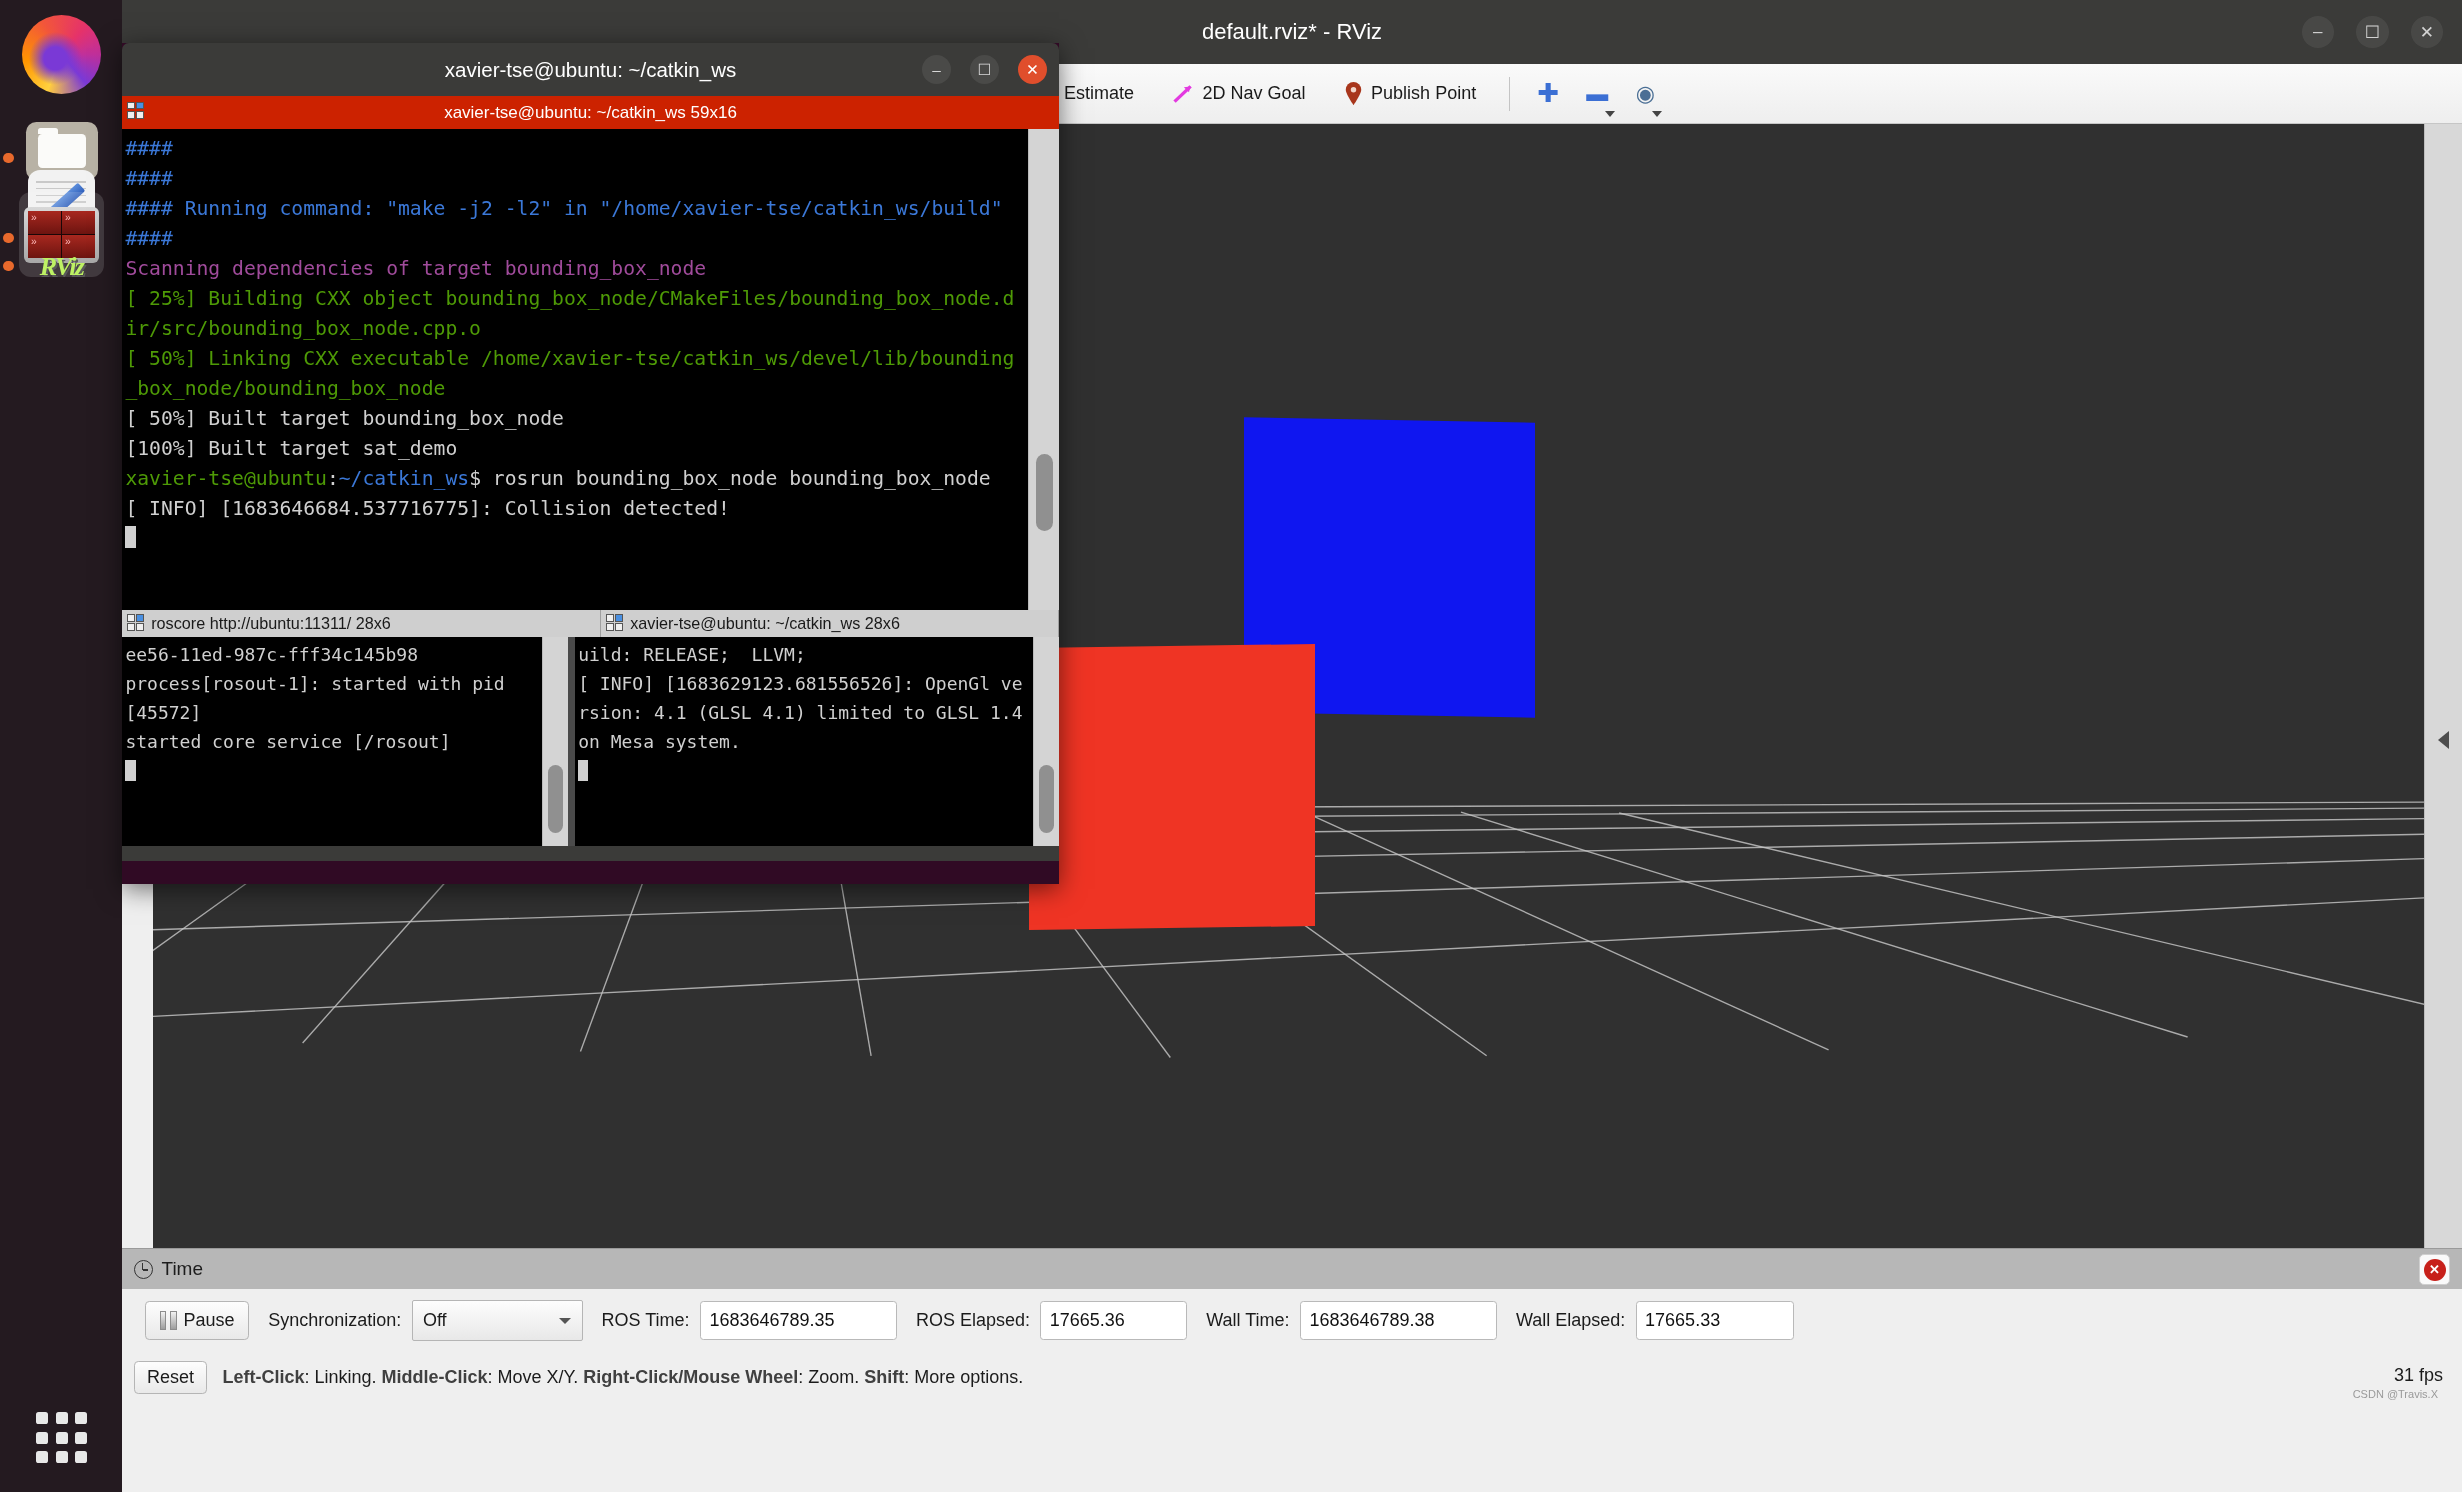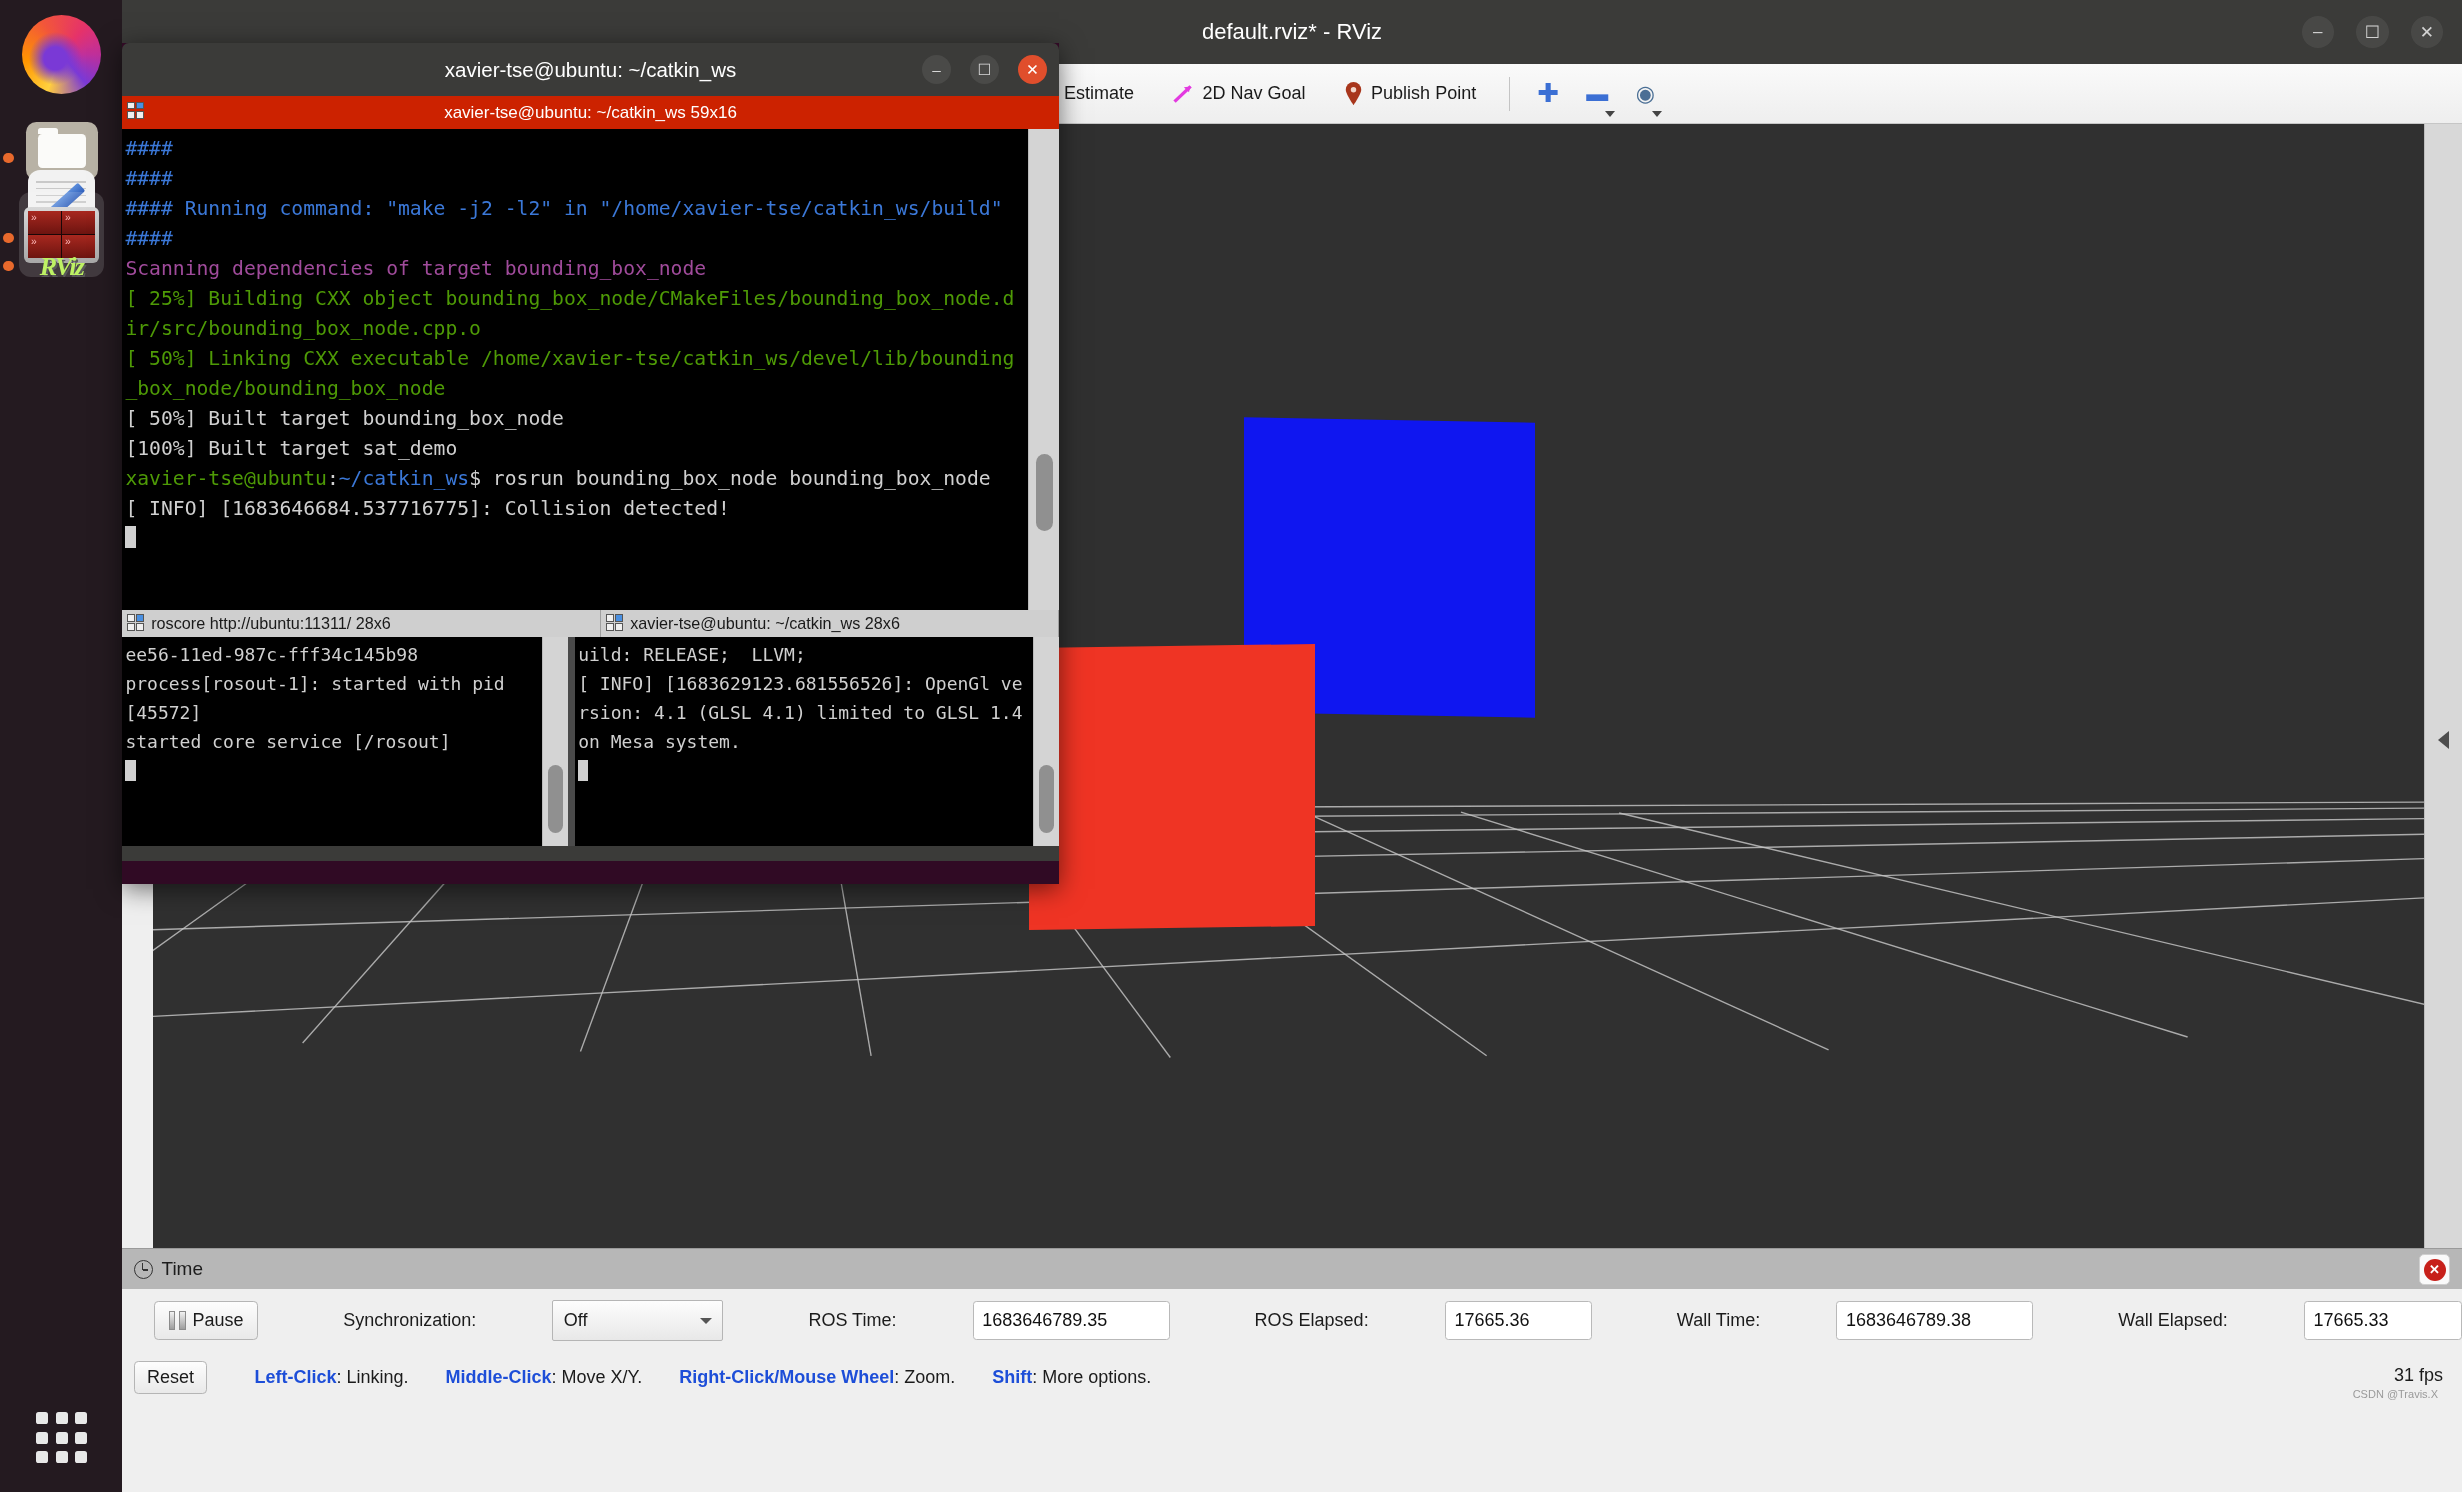--- a/index.html
+++ b/index.html
@@ -124,21 +124,21 @@
   .clock-icon { width: 19px; height: 19px; border: 1.7px solid #333; border-radius: 50%; position: relative; }
   .clock-icon:before { content:""; position:absolute; left:6.8px; top:2.6px; width:1.7px; height:6.8px; background:#333; }
   .clock-icon:after { content:""; position:absolute; left:7.7px; top:8.5px; width:5.1px; height:1.7px; background:#333; }
   #time-close {
     position: absolute; right: 12px; top: 5.1px; width: 31px; height: 31px;
     background: #fafafa; border: 0.9px solid #cfcfcf; border-radius: 5.1px;
     display:flex; align-items:center; justify-content:center;
   }
   .close-dot { width: 22px; height: 22px; border-radius: 50%; background: #c7201a; color:#fff; font-size:13px; display:flex;align-items:center;justify-content:center; font-weight:bold; }
 
-  #time-row1 { height: 63px; background: #efefef; display: flex; align-items: center; padding-left: 32px; gap: 0; justify-content: space-between; }
+  #time-row1 { height: 63px; background: #efefef; display: flex; align-items: center; padding-left: 23px; gap: 0; }
   #time-row2 { height: 51px; background: #efefef; display: flex; align-items: center; padding-left: 12px; position: relative; }
 
   .qt-btn {
     background: linear-gradient(#fdfdfd,#e9e9e9); border: 0.9px solid #b5b5b5;
     border-radius: 4.3px; padding: 7.7px 13.7px; font-size: 18px; color: #1b1b1b;
     display: flex; align-items: center; gap: 6.8px;
   }
   .pause-glyph { display:flex; gap:3.4px; }
   .pause-glyph i { width: 6.8px; height: 19px; background: linear-gradient(#f2f2f2,#9d9d9d); border:0.9px solid #8c8c8c; display:block; }
   .fld-label { font-size: 18px; color: #1b1b1b; margin: 0 10.3px 0 19px; white-space: nowrap; }
@@ -146,21 +146,21 @@
     background: #ffffff; border: 0.9px solid #b9b9b9; border-radius: 3.4px;
     height: 39px; font-size: 18px; color: #111; padding: 0 8.5px; display: flex; align-items: center;
   }
   .qt-select {
     background: linear-gradient(#fdfdfd,#e8e8e8); border: 0.9px solid #b5b5b5; border-radius: 2px;
     height: 41px; width: 171px; font-size: 18px; color: #1b1b1b; padding: 0 10.3px;
     display:flex; align-items:center; justify-content:space-between;
   }
   .sel-caret { width:0;height:0;border-left:6px solid transparent;border-right:6px solid transparent;border-top:6.8px solid #555; }
   #hint-text { font-size: 18px; color: #1b1b1b; margin-left: 15.4px; }
-  #hint-text b { color: #1d4ed8; margin-left: 32px; }
+  #hint-text b { color: #404040; }
   #fps { position: absolute; right: 19px; bottom: 17px; font-size: 18px; color: #1b1b1b; }
   #watermark { position: absolute; right: 24px; bottom: 3.4px; font-size: 11px; color: #9a9a9a; }
 
   
   #terminal {
     position: absolute; left: 122px; top: 43px;
     width: 937px; height: 841px;
     box-shadow: 0 5.1px 24px rgba(0,0,0,0.55);
     background: #300a24;
   }

